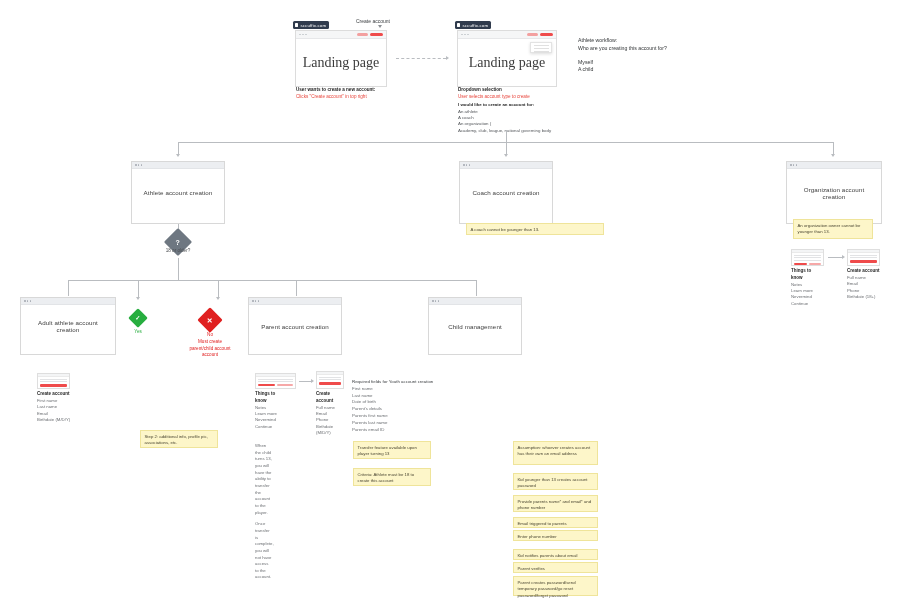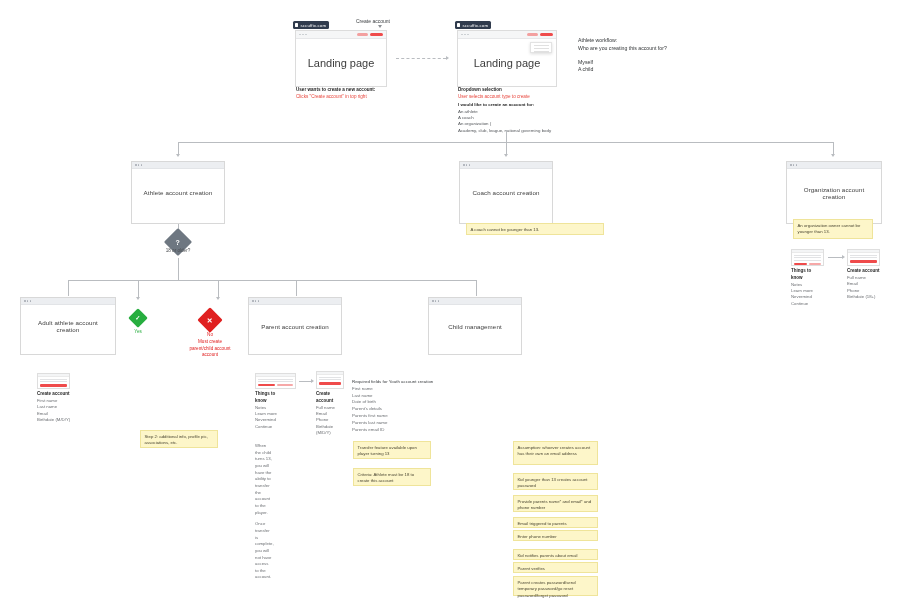--- a/index.html
+++ b/index.html
@@ -46,21 +46,21 @@
   .mock .mock-dots { display: flex; gap: 1.2px; }
   .mock .mock-dots i { width: 1.8px; height: 1.8px; border-radius: 50%; background: #c8ccd0; display:block; }
   .mock .mock-btns { display: flex; gap: 2px; align-items: center; }
   .pill { height: 3.6px; border-radius: 1.8px; }
   .pill.ghost { width: 11px; background: #f3a0a0; }
   .pill.solid { width: 13px; background: #ef4b4b; }
   .mock .mock-body {
     position: absolute; top: 8px; left: 0; right: 0; bottom: 0;
     display: flex; align-items: center; justify-content: center;
   }
-  .mock-title { font-size: 11px; color: #3b3b3b; }
+  .mock-title { font-size: 14px; color: #3b3b3b; font-family: Liberation Serif, serif; }
 
   
   .dropdown-overlay {
     position: absolute; background: #ffffff; border: 1px solid #e3e3e3;
     box-shadow: 0 1px 3px rgba(0,0,0,.14);
   }
   .dropdown-overlay .ln { height: 1.2px; background: #e0e0e0; margin: 2px 2.5px; }
 
   
   .urlchip {

